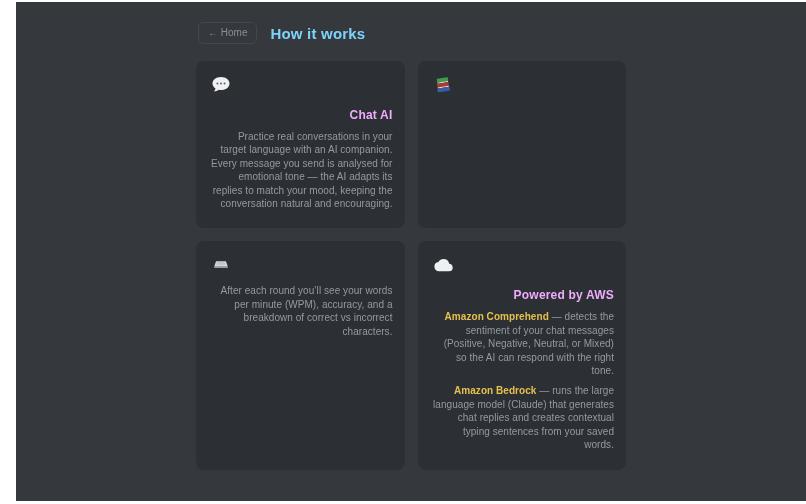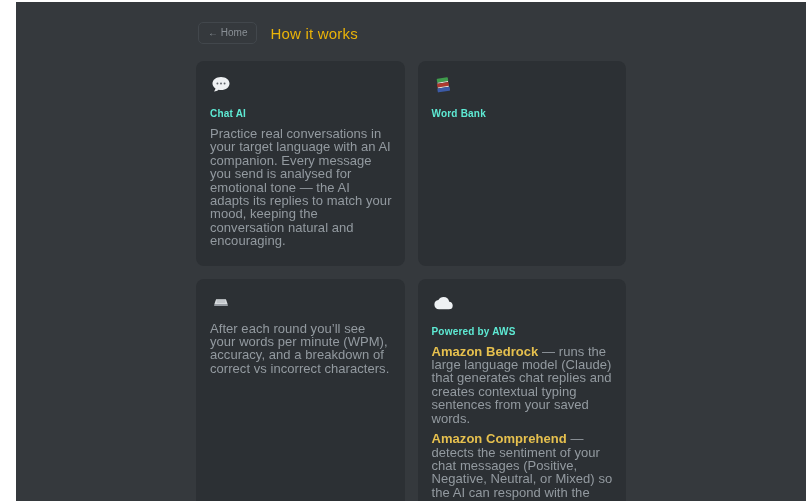--- a/index.html
+++ b/index.html
@@ -33,23 +33,23 @@
     line-height: 1;
     padding: 5px 9px;
     border: 1px solid #42474c;
     border-radius: 5px;
     text-decoration: none;
     cursor: pointer;
     background: transparent;
   }
   .page-title {
     margin: 0;
-    color: #eab308;
+    color: #7dd3fc;
     font-size: 15px;
-    font-weight: normal;
+    font-weight: bold;
     letter-spacing: 0.2px;
   }
   .grid {
     display: grid;
     grid-template-columns: 1fr 1fr;
     gap: 13px;
     margin-top: 17px;
   }
   .card {
     background: #2c3034;
@@ -57,31 +57,33 @@
     padding: 11px 12px 18px 14px;
     box-sizing: border-box;
   }
   .card .icon {
     display: block;
     height: 22px;
     margin-top: 2px;
   }
   .card h2 {
     margin: 12px 0 0 0;
-    color: #5eead4;
-    font-size: 10px;
+    color: #f0abfc;
+    font-size: 12px;
     font-weight: bold;
     letter-spacing: 0.2px;
+    text-align: right;
   }
   .card p {
     margin: 8px 0 0 0;
     color: #939aa0;
-    font-size: 13px;
+    font-size: 10px;
     line-height: 13.4px;
     letter-spacing: 0.05px;
+    text-align: right;
   }
   .card p + p {
     margin-top: 7px;
   }
   .accent-lead {
     font-weight: bold;
   }
 </style>
 </head>
 <body>
@@ -114,21 +116,20 @@
           <svg width="22" height="22" viewBox="0 0 24 24">
             <g transform="rotate(-9 12 12)">
               <rect x="6.2" y="4.2" width="12.2" height="4.4" rx="0.9" fill="#3f9c4c"></rect>
               <rect x="6.4" y="8.6" width="11.6" height="1.1" fill="#e9e6df"></rect>
               <rect x="5.6" y="9.7" width="12.8" height="4.2" rx="0.9" fill="#ad3a30"></rect>
               <rect x="5.9" y="13.9" width="12.2" height="1.1" fill="#e9e6df"></rect>
               <rect x="5.2" y="15" width="13.6" height="4.2" rx="0.9" fill="#3c5aa6"></rect>
             </g>
           </svg>
         </span>
-        <h2>Word Bank</h2>
       </section>
 
       <section class="card">
         <span class="icon">
           <svg width="22" height="22" viewBox="0 0 24 24">
             <polygon points="6.6,7.8 17.4,7.8 19.2,13.2 4.8,13.2" fill="#d7dadd"></polygon>
             <polygon points="4.8,13.2 19.2,13.2 19.5,15.2 4.5,15.2" fill="#989da3"></polygon>
             <rect x="7.4" y="8.6" width="9.2" height="3.4" fill="#c3c7cb"></rect>
           </svg>
         </span>
@@ -136,24 +137,24 @@
       </section>
 
       <section class="card">
         <span class="icon">
           <svg width="22" height="22" viewBox="0 0 24 24">
             <path d="M18.8 10.6A6.3 6.3 0 0 0 12.6 5.4c-2.4 0-4.5 1.4-5.6 3.4a5 5 0 0 0-4.4 5c0 2.8 2.2 5 5 5h10.8a4.2 4.2 0 0 0 4.2-4.2c0-2.2-1.7-4-3.8-4z" fill="#eef1f3"></path>
           </svg>
         </span>
         <h2>Powered by AWS</h2>
         <p>
+          <strong class="accent-lead" style="color: rgb(230, 192, 78);">Amazon Comprehend</strong>
+          <span>— detects the sentiment of your chat messages (Positive, Negative, Neutral, or Mixed) so the AI can respond with the right tone.</span>
+        </p>
+        <p>
           <strong class="accent-lead" style="color: rgb(230, 192, 78);">Amazon Bedrock</strong>
           <span>— runs the large language model (Claude) that generates chat replies and creates contextual typing sentences from your saved words.</span>
-        </p>
-        <p>
-          <strong class="accent-lead" style="color: rgb(230, 192, 78);">Amazon Comprehend</strong>
-          <span>— detects the sentiment of your chat messages (Positive, Negative, Neutral, or Mixed) so the AI can respond with the right tone.</span>
         </p>
       </section>
 
     </div>
   </div>
 </div>
 
 </body></html>

